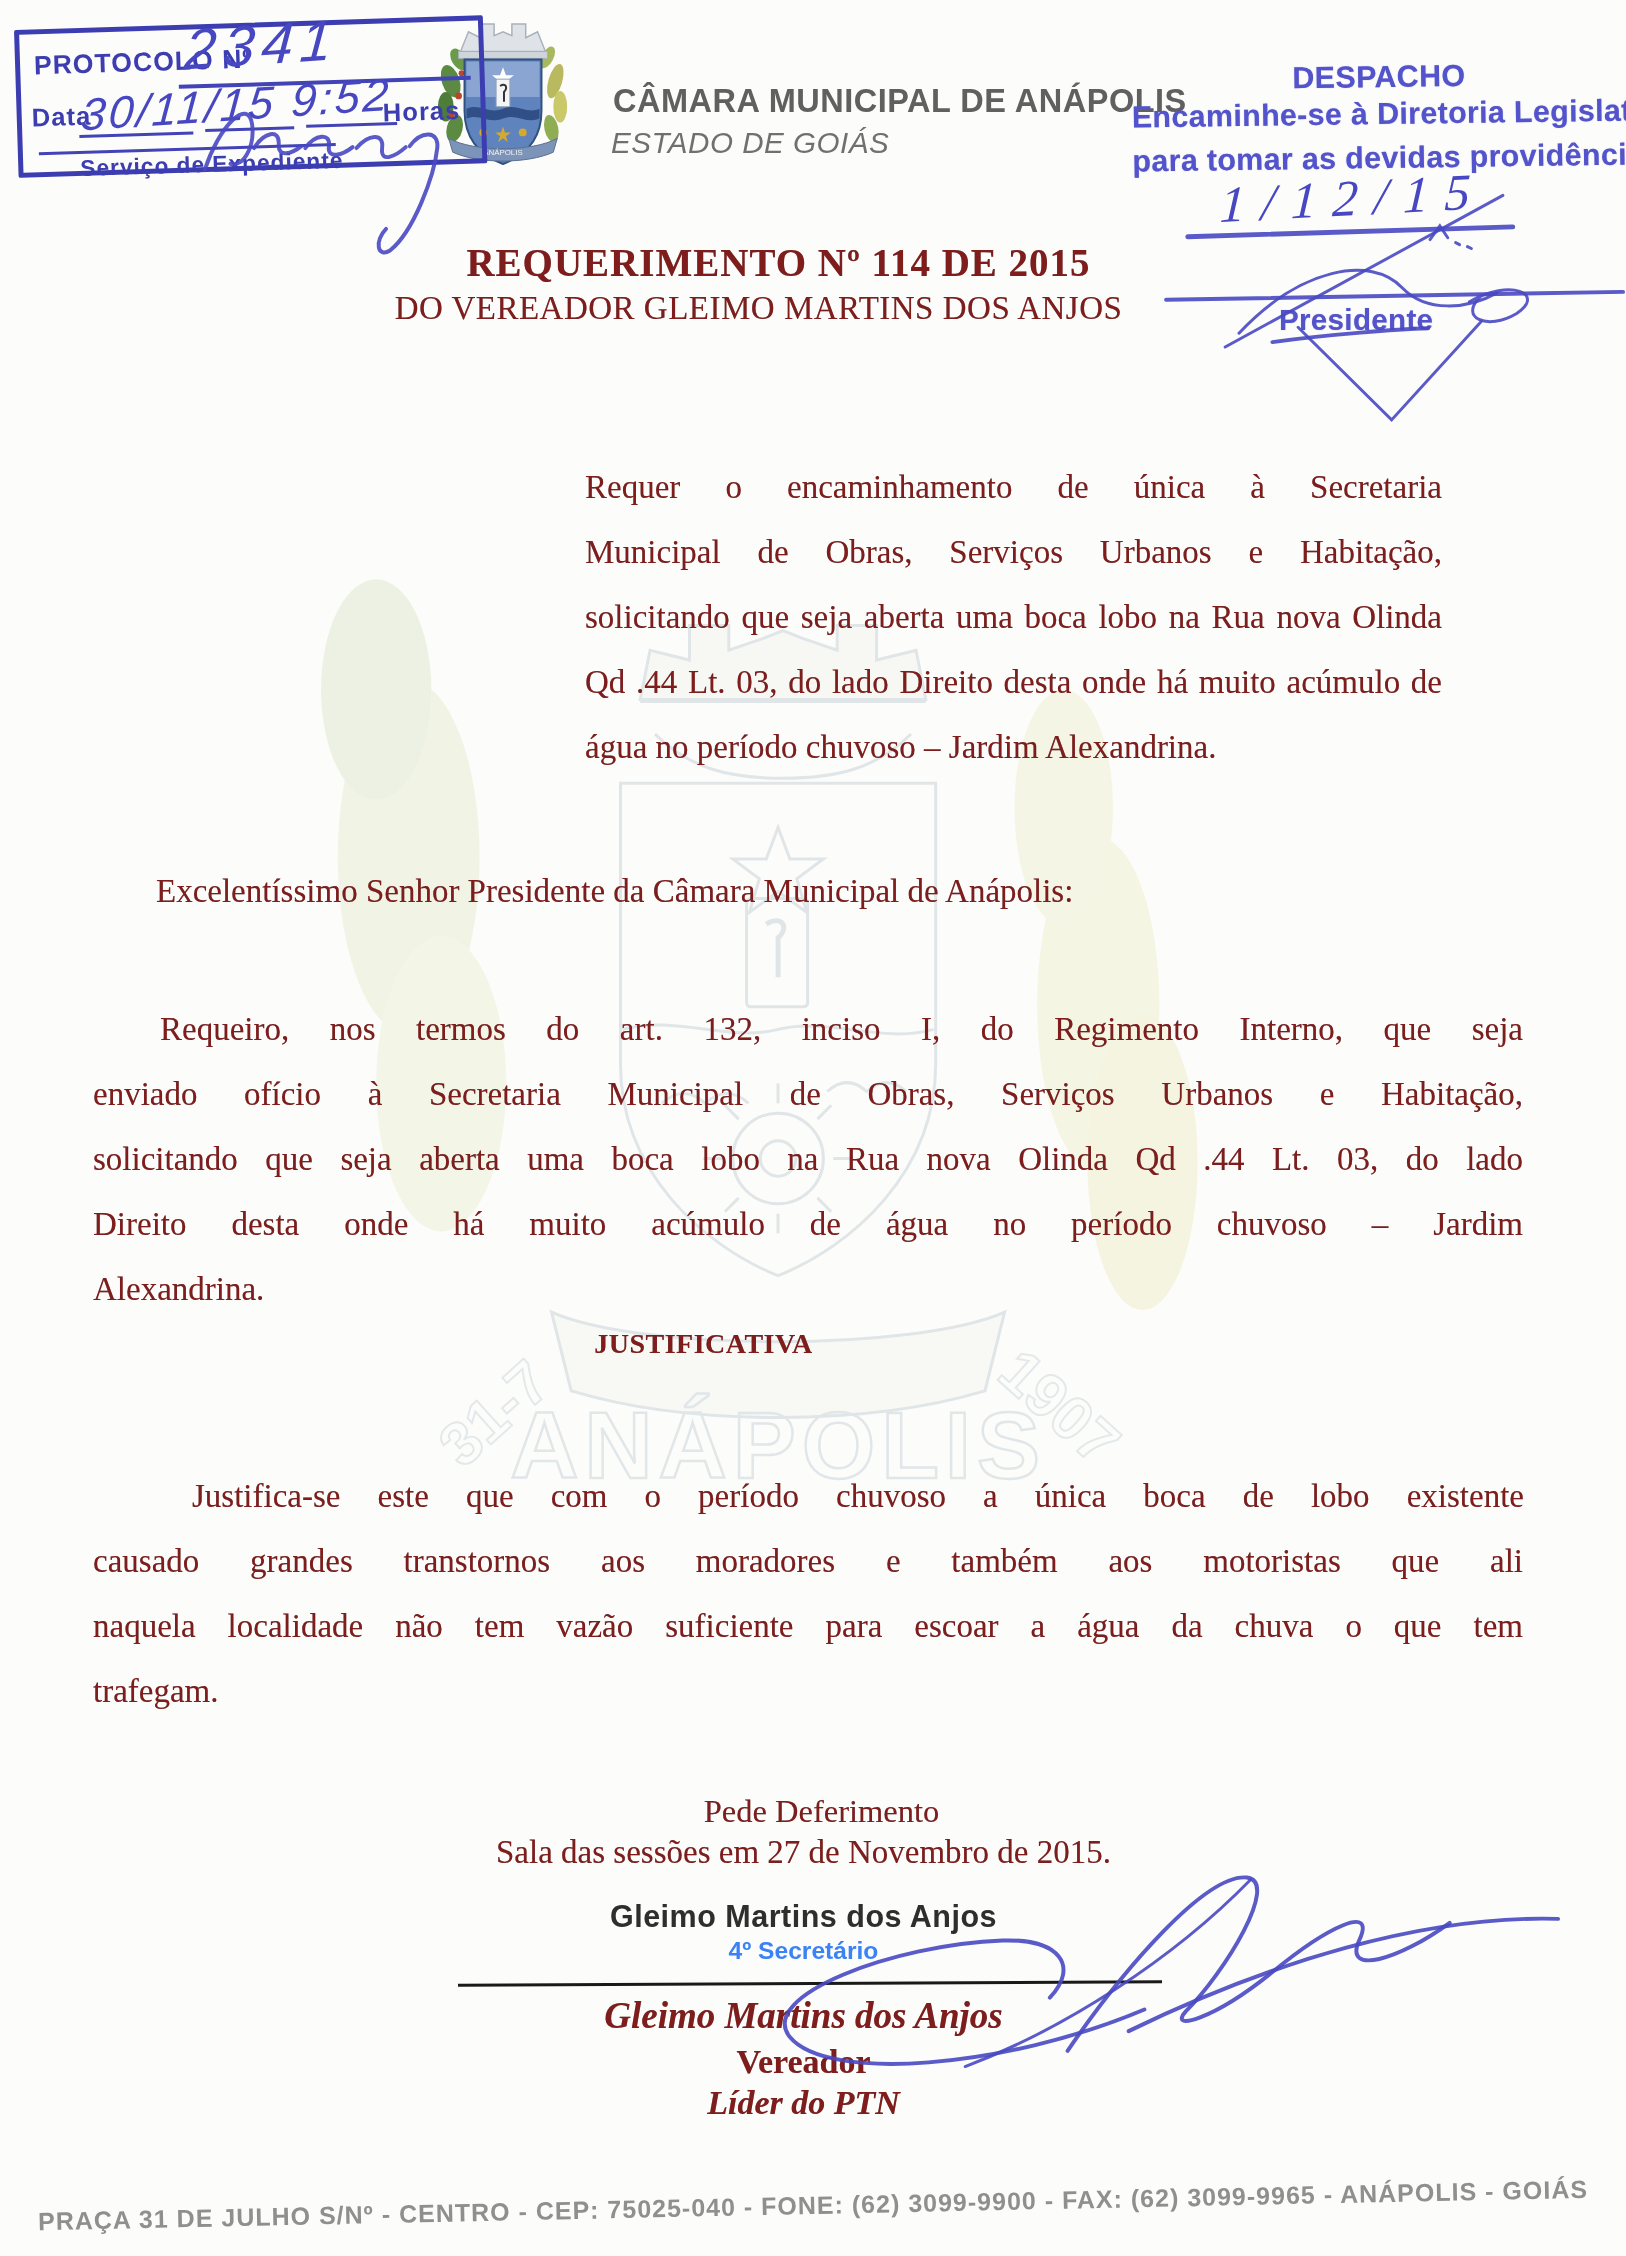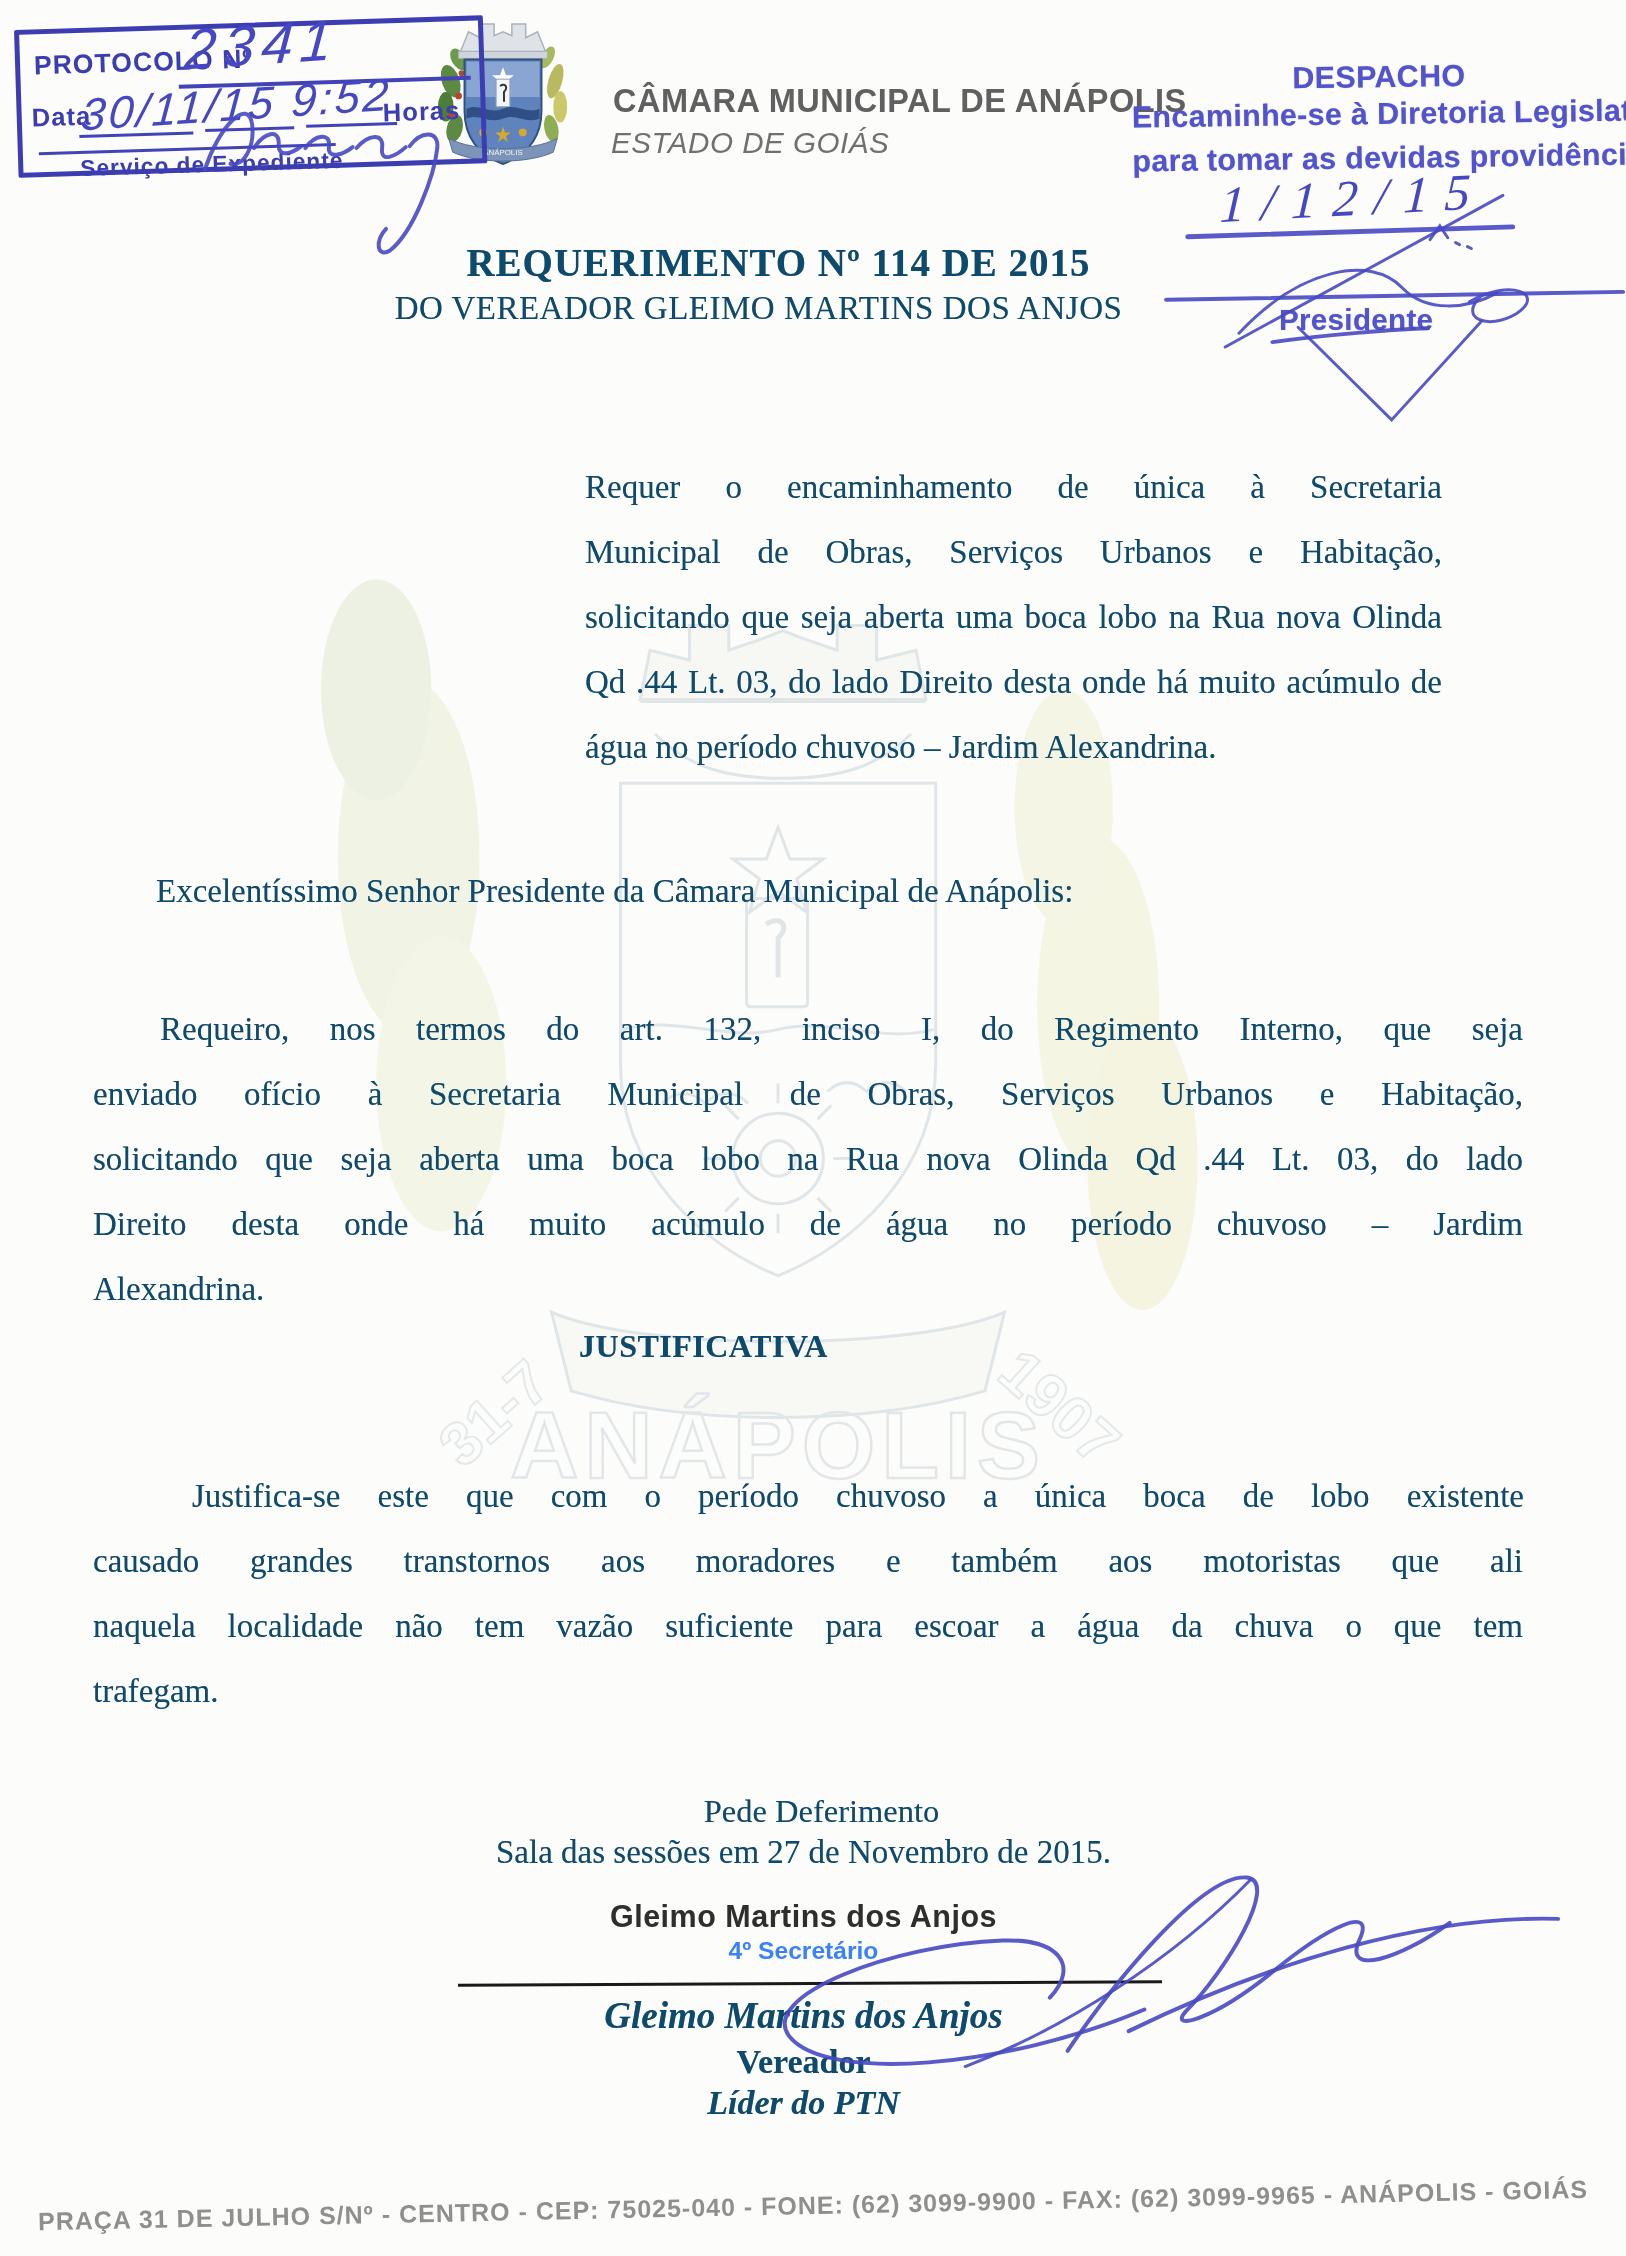--- a/index.html
+++ b/index.html
@@ -1,19 +1,19 @@
 <!DOCTYPE html>
 <html><head>
 <meta charset="utf-8">
 <style>
   html,body{margin:0;padding:0;background:#e8e8e8;}
   #page{position:relative;width:1626px;height:2257px;background:#fcfcfa;overflow:hidden;
         font-family:"Liberation Serif",serif;color:#262626;}
   .abs{position:absolute;}
-  .printed{color:#0c4a6e;text-shadow:0 0 0.6px rgba(50,50,50,.45);}
+  .printed{color:#7f1d1d;text-shadow:0 0 0.6px rgba(50,50,50,.45);}
   .sans{font-family:"Liberation Sans",sans-serif;}
   
   #protocol-stamp{left:13.8px;top:29.6px;width:459px;height:138px;border:5.9px solid #3d3db2;
       border-radius:2px;transform:rotate(-1.8deg);transform-origin:0 0;}
   .stamp-label{color:#3d3db2;font-weight:700;letter-spacing:1px;}
   .ink-line{border-bottom:4.9px solid #4343b8;height:0;}
   
   #org-name{left:613px;top:83px;font-size:32.5px;font-weight:700;color:#606060;letter-spacing:0.5px;}
   #org-state{left:611px;top:126px;font-size:29.6px;color:#707070;letter-spacing:0.5px;font-style:italic;}
   
@@ -139,21 +139,21 @@
   <div class="abs printed" style="left:156px;top:873px;font-size:33px;">Excelentíssimo Senhor Presidente da Câmara Municipal de Anápolis:</div>
 
   <div class="abs printed" style="left:93px;top:997px;width:1430px;">
     <div class="docline" style="margin-left:67px;width:1363px;">Requeiro, nos termos do art. 132, inciso I, do Regimento Interno, que seja</div>
     <div class="docline">enviado ofício à Secretaria Municipal de Obras, Serviços Urbanos e Habitação,</div>
     <div class="docline">solicitando que seja aberta uma boca lobo na Rua nova Olinda Qd .44 Lt. 03, do lado</div>
     <div class="docline">Direito desta onde há muito acúmulo de água no período chuvoso – Jardim</div>
     <div class="docline last">Alexandrina.</div>
   </div>
 
-  <div class="abs printed" style="left:93px;top:1328px;width:1221px;text-align:center;font-size:32px;font-weight:700;letter-spacing:0.5px;">JUSTIFICATIVA</div>
+  <div class="abs printed" style="left:93px;top:1328px;width:1221px;text-align:center;font-size:28px;font-weight:700;letter-spacing:0.5px;">JUSTIFICATIVA</div>
   <div class="abs printed" style="left:93px;top:1464px;width:1430px;">
     <div class="docline" style="margin-left:99px;width:1332px;">Justifica-se este que com o período chuvoso a única boca de lobo existente</div>
     <div class="docline">causado grandes transtornos aos moradores e também aos motoristas que ali</div>
     <div class="docline">naquela localidade não tem vazão suficiente para escoar a água da chuva o que tem</div>
     <div class="docline last">trafegam.</div>
   </div>
 
   <div class="abs printed center-line" style="top:1793px;font-size:32.5px;padding-left:18px;">Pede Deferimento</div>
   <div class="abs printed center-line" style="top:1834px;font-size:33px;">Sala das sessões em 27 de Novembro de 2015.</div>
 

